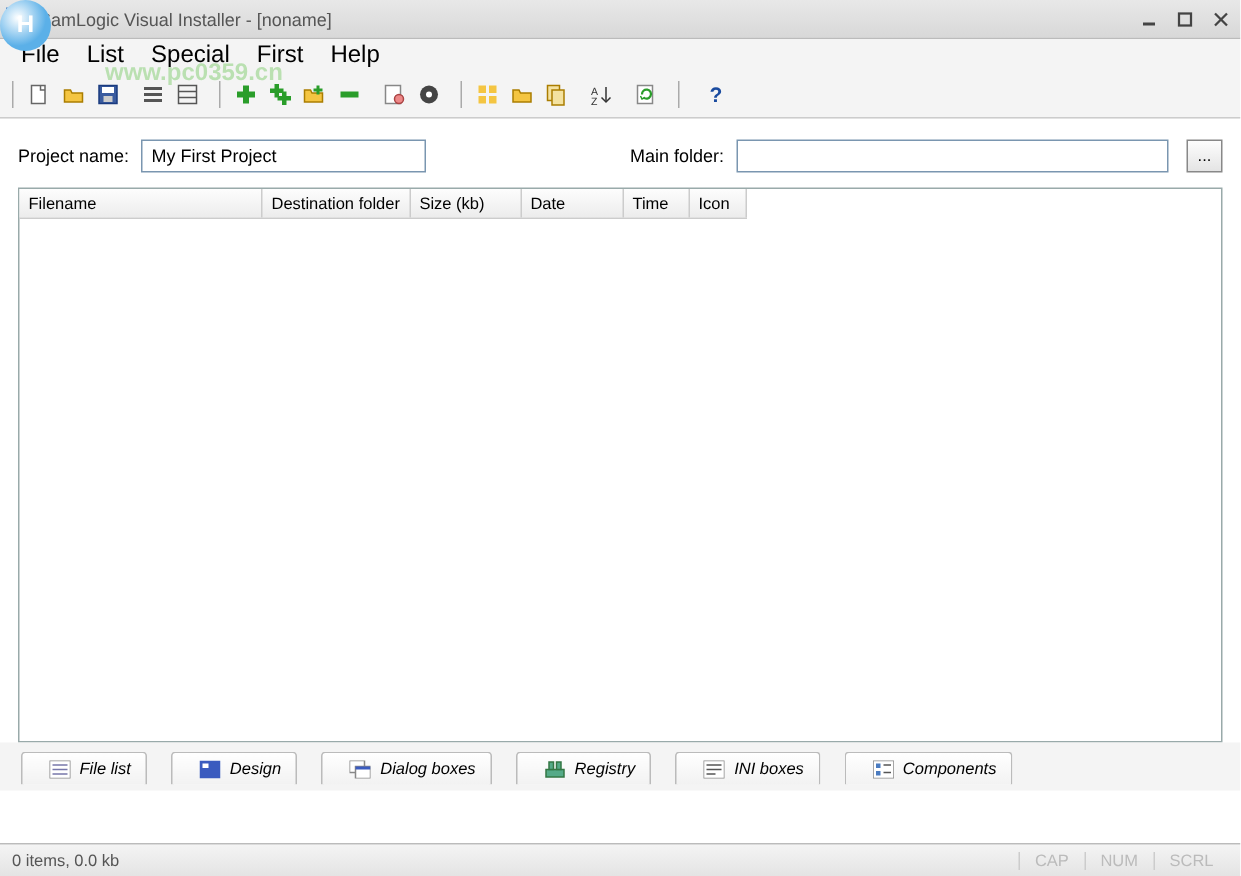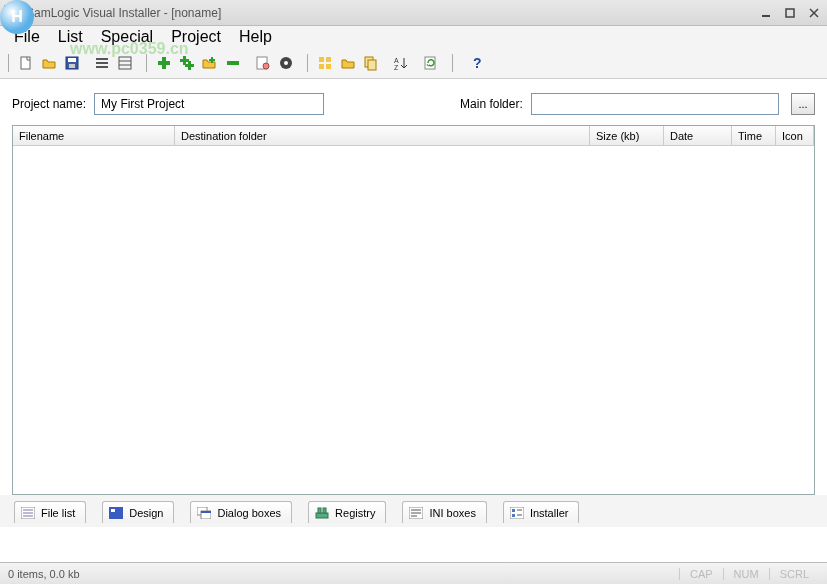--- a/index.html
+++ b/index.html
@@ -18,37 +18,37 @@
 .menu-item { padding: 2px 8px; font-size: 16px; cursor: pointer; }
 .toolbar-wrap { padding: 4px 6px; background: #f4f4f4; border-bottom: 1px solid #ccc; }
 .toolbar { display: flex; align-items: center; gap: 1px; }
 .tool-btn { width: 22px; height: 22px; display: flex; align-items: center; justify-content: center; border: 1px solid transparent; cursor: pointer; }
 .tsep { width: 6px; }
 .divider { width: 4px; height: 18px; border-left: 1px solid #aaa; margin: 0 2px; }
 svg { display: block; }
 .form-row { display: flex; align-items: center; padding: 14px 12px 10px; gap: 8px; }
 .form-label { font-size: 12px; }
 .text-input { border: 1px solid #7a9; border: 1px solid #7a96b0; height: 22px; padding: 2px 6px; font-size: 12px; font-family: inherit; }
-#prj { width: 230px; }
+#prj { width: 190px; }
 #mf { flex: 1; }
 .browse-btn { width: 24px; height: 22px; border: 1px solid #888; background: linear-gradient(#fdfdfd,#e4e4e4); display: flex; align-items: center; justify-content: center; cursor: pointer; margin-left: 4px; }
 .spacer-mid { flex: 0 0 120px; }
-.table-wrap { margin: 0 12px; border: 1px solid #9aa; height: 370px; background: #fff; display: flex; flex-direction: column; }
+.table-wrap { margin: 0 12px; border: 1px solid #9aa; height: 370px; background: #fff; display: flex; }
 .th-row { display: flex; height: 20px; background: linear-gradient(#fdfdfd,#ececec); border-bottom: 1px solid #ccc; }
 .th { border-right: 1px solid #ccc; padding: 2px 6px; font-size: 11px; display: flex; align-items: center; }
 .th-filename { flex: 0 0 162px; }
 .th-dest { flex: 1; }
 .th-size { flex: 0 0 74px; }
 .th-date { flex: 0 0 68px; }
 .th-time { flex: 0 0 44px; }
 .th-icon { flex: 0 0 38px; }
 .th-inst { flex: 0 0 120px; }
 .table-body { flex: 1; background: #fff; }
 .tabs-row { display: flex; align-items: center; padding: 6px 14px 4px; gap: 6px; background: #f4f4f4; }
-.tab { display: flex; align-items: center; gap: 6px; padding: 2px 10px 2px 6px; border: 1px solid #bbb; border-bottom: none; border-radius: 3px 3px 0 0; background: linear-gradient(#fff,#f2f2f2); font-size: 11px; cursor: pointer; height: 22px; margin-right: 10px; }
+.tab { display: flex; align-items: center; gap: 6px; padding: 2px 10px 2px 18px; border: 1px solid #bbb; border-bottom: none; border-radius: 3px 3px 0 0; background: linear-gradient(#fff,#f2f2f2); font-size: 11px; cursor: pointer; height: 22px; margin-right: 10px; font-style: italic; }
 .tab-icon { width: 14px; height: 12px; }
 .statusbar { position: absolute; bottom: 0; left: 0; right: 0; height: 22px; background: linear-gradient(#f4f4f4,#e4e4e4); border-top: 1px solid #bbb; display: flex; align-items: center; padding: 0 8px; font-size: 11px; color: #555; }
 .status-right { margin-left: auto; display: flex; gap: 0; }
 .status-cell { border-left: 1px solid #ccc; padding: 0 10px; color: #bbb; }
 </style>
 </head>
 <body>
 
 <div class="watermark1">
   <div class="wm-badge">
@@ -77,21 +77,21 @@
           <line x1="10" y1="1" x2="2" y2="9" stroke="#444" stroke-width="1.5"></line>
         </svg>
       </div>
   </div>
 </div>
 
 <div class="menubar">
   <div class="menu-item">File</div>
   <div class="menu-item">List</div>
   <div class="menu-item">Special</div>
-  <div class="menu-item">Project</div>
+  <div class="menu-item">First</div>
   <div class="menu-item">Help</div>
 </div>
 
 <div class="toolbar-wrap">
 <div class="toolbar">
   <div class="divider"></div>
   <div class="tool-btn">
         <svg width="16" height="16">
           <rect x="3" y="2" width="9" height="12" fill="#fff" stroke="#666"></rect>
           <polyline points="9,2 9,5 12,5" fill="none" stroke="#666"></polyline>
@@ -278,21 +278,21 @@
     <span>INI boxes</span>
   </div>
   <div class="tab">
     <svg class="tab-icon" width="14" height="12">
         <rect width="14" height="12" fill="#fff" stroke="#888"></rect>
         <rect x="2" y="2" width="3" height="3" fill="#4a7bc0"></rect>
         <rect x="2" y="7" width="3" height="3" fill="#4a7bc0"></rect>
         <line x1="7" y1="3" x2="12" y2="3" stroke="#555"></line>
         <line x1="7" y1="8" x2="12" y2="8" stroke="#555"></line>
       </svg>
-    <span>Installer</span>
+    <span>Components</span>
   </div>
 </div>
 
 <div class="statusbar">
   <span>0 items,   0.0 kb</span>
   <div class="status-right">
     <span class="status-cell">CAP</span>
     <span class="status-cell">NUM</span>
     <span class="status-cell">SCRL</span>
   </div>

